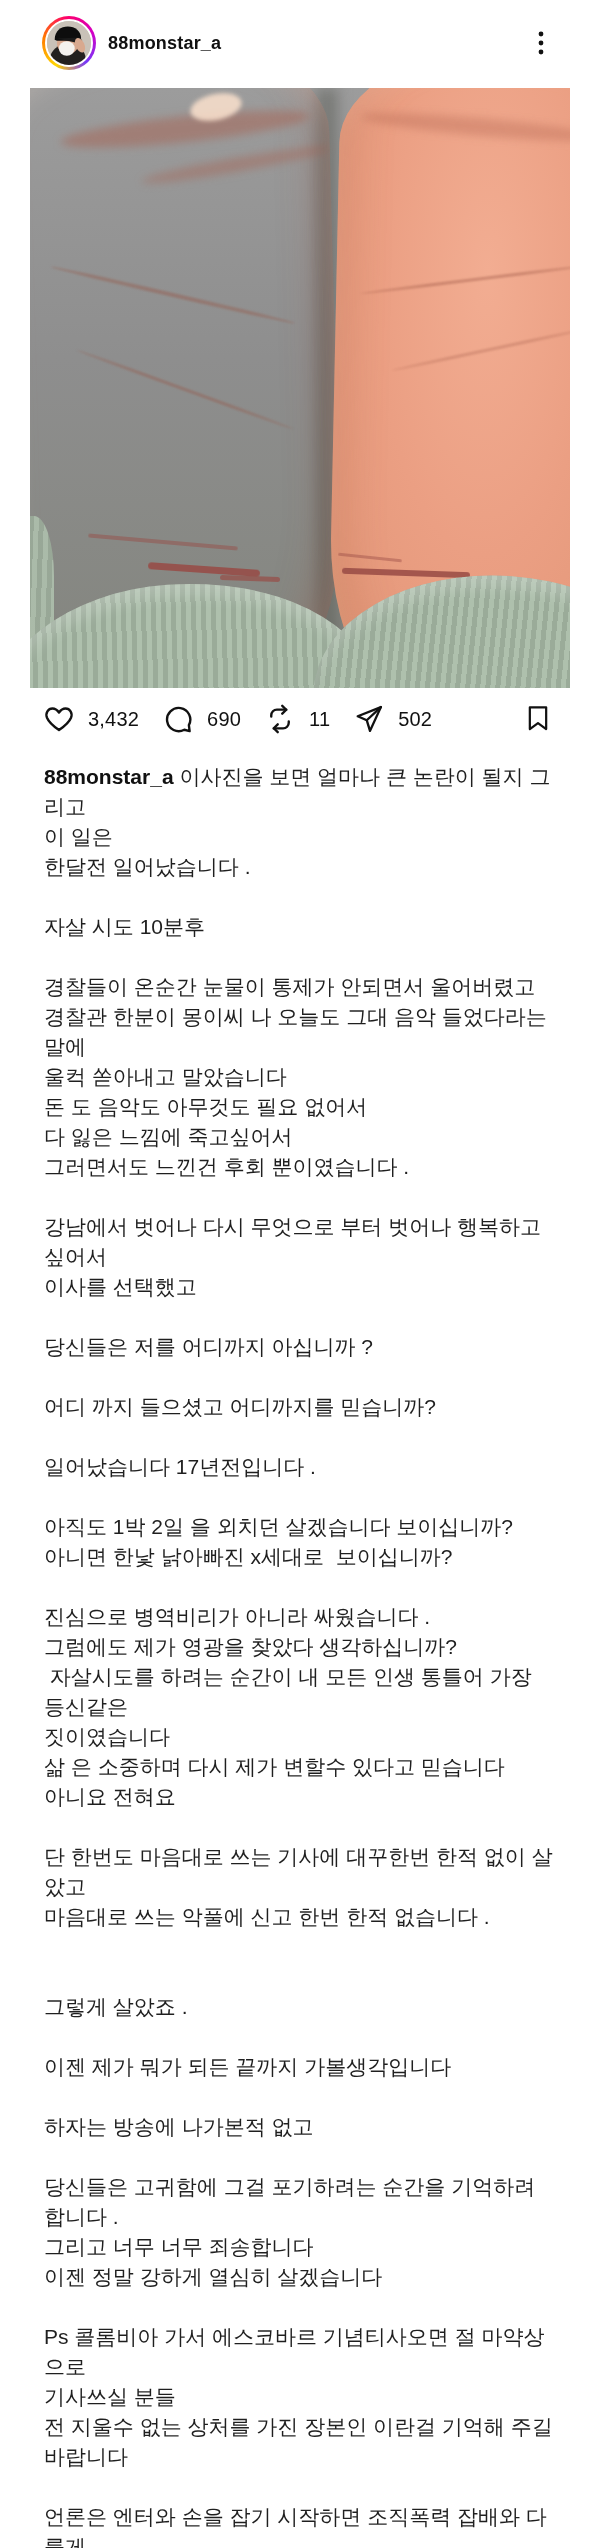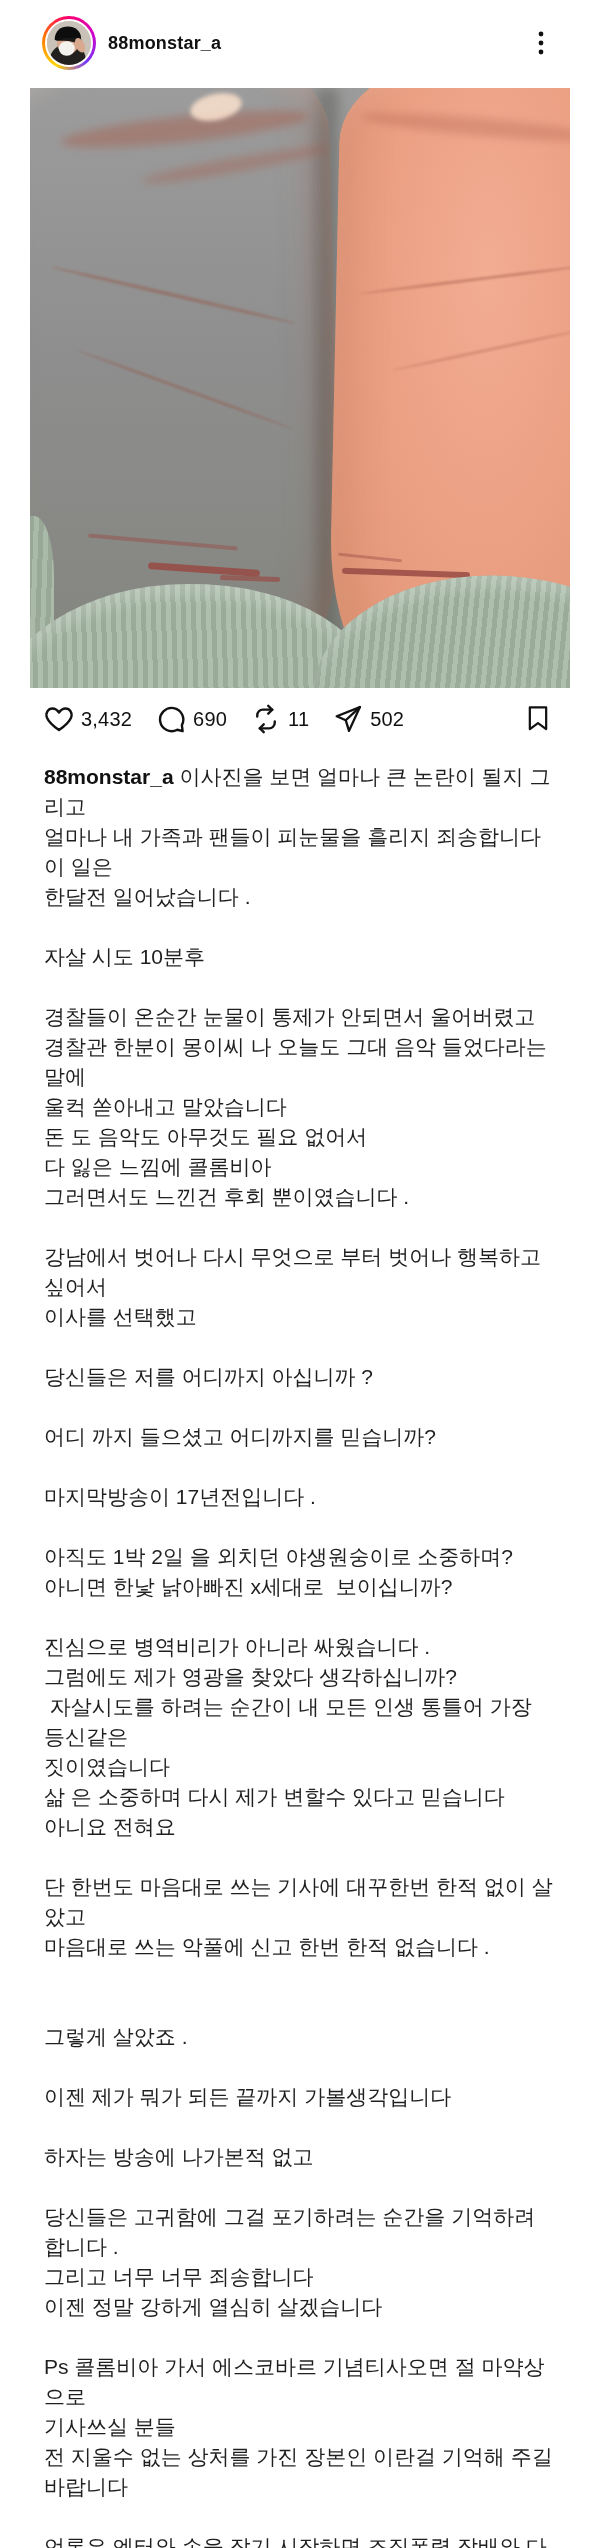--- a/index.html
+++ b/index.html
@@ -50,21 +50,21 @@
   .scar-r-faint { left:308px; top:468px; width:64px; height:3px; transform:rotate(6deg); opacity:.5; }
   .rib { background:repeating-linear-gradient(92deg,#aec0ad 0 5px,#9aab99 5px 10px); }
   .cuff { position:absolute; box-shadow:inset 0 10px 16px rgba(255,255,255,.25), inset 0 -10px 18px rgba(60,70,58,.25); }
   .cuff-left { left:-40px; bottom:-46px; width:380px; height:150px; border-radius:48% 52% 0 0/82% 78% 0 0; transform:rotate(-4deg); }
   .cuff-right { left:286px; bottom:-56px; width:380px; height:168px; border-radius:50% 50% 0 0/76% 80% 0 0; transform:rotate(4deg); }
   .sleeve-right-edge { position:absolute; right:-18px; top:295px; width:48px; height:240px; border-radius:60% 0 0 40%/50% 0 0 30%; }
   .sleeve-left-edge { position:absolute; left:-16px; top:428px; width:40px; height:150px; border-radius:0 50% 40% 0/0 40% 30% 0; opacity:.9; }
 
   
   .action-bar { height:62px; display:flex; align-items:center; padding:0 16px 0 14px; }
-  .stat { display:flex; align-items:center; gap:7px; margin-right:24px; background:none; border:none; cursor:pointer; }
+  .stat { display:flex; align-items:center; gap:14px; margin-right:24px; background:none; border:none; cursor:pointer; }
   .stat svg { display:block; }
   .stat .count { font-size:20px; color:#111; letter-spacing:.2px; }
   .save-btn { margin-left:auto; background:none; border:none; cursor:pointer; padding:2px; }
 
   
   .caption { padding:12px 14px 0 14px; font-size:21px; line-height:30px; color:#1f1f1f; }
   .cap-line { min-height:30px; white-space:pre-wrap; }
   .caption strong { font-weight:700; color:#111; }
 </style>
 </head>
@@ -152,43 +152,42 @@
       <svg width="28" height="30" viewBox="0 0 24 24" fill="none" stroke="#111" stroke-width="1.9" stroke-linejoin="round">
         <path d="M19 21.5l-7-5.2-7 5.2V2.8h14z"></path>
       </svg>
     </button>
   </div>
 
   <div class="caption">
     <div class="cap-line"><strong>88monstar_a</strong> <span>이사진을 보면 얼마나 큰 논란이 될지 그리고</span></div>
     <div>
 
-    <div class="cap-line">얼마나 내 가족과 팬들이 피눈물을 흘리지 죄송합니다</div>
         <div class="cap-line">이 일은</div>
         <div class="cap-line">한달전 일어났습니다 .</div>
         <div class="cap-line">&nbsp;</div>
         <div class="cap-line">자살 시도 10분후</div>
         <div class="cap-line">&nbsp;</div>
         <div class="cap-line">경찰들이 온순간 눈물이 통제가 안되면서 울어버렸고</div>
         <div class="cap-line">경찰관 한분이 몽이씨 나 오늘도 그대 음악 들었다라는 말에</div>
         <div class="cap-line">울컥 쏟아내고 말았습니다</div>
         <div class="cap-line">돈 도 음악도 아무것도 필요 없어서</div>
-        <div class="cap-line">다 잃은 느낌에 콜롬비아</div>
+        <div class="cap-line">다 잃은 느낌에 죽고싶어서</div>
         <div class="cap-line">그러면서도 느낀건 후회 뿐이였습니다 .</div>
         <div class="cap-line">&nbsp;</div>
         <div class="cap-line">강남에서 벗어나 다시 무엇으로 부터 벗어나 행복하고 싶어서</div>
         <div class="cap-line">이사를 선택했고</div>
         <div class="cap-line">&nbsp;</div>
         <div class="cap-line">당신들은 저를 어디까지 아십니까 ?</div>
         <div class="cap-line">&nbsp;</div>
         <div class="cap-line">어디 까지 들으셨고 어디까지를 믿습니까?</div>
         <div class="cap-line">&nbsp;</div>
-        <div class="cap-line">마지막방송이 17년전입니다 .</div>
-        <div class="cap-line">&nbsp;</div>
-        <div class="cap-line">아직도 1박 2일 을 외치던 야생원숭이로 소중하며?</div>
+        <div class="cap-line">일어났습니다 17년전입니다 .</div>
+        <div class="cap-line">&nbsp;</div>
+        <div class="cap-line">아직도 1박 2일 을 외치던 살겠습니다 보이십니까?</div>
         <div class="cap-line">아니면 한낯 낡아빠진 x세대로  보이십니까?</div>
         <div class="cap-line">&nbsp;</div>
         <div class="cap-line">진심으로 병역비리가 아니라 싸웠습니다 .</div>
         <div class="cap-line">그럼에도 제가 영광을 찾았다 생각하십니까?</div>
         <div class="cap-line"> 자살시도를 하려는 순간이 내 모든 인생 통틀어 가장 등신같은</div>
         <div class="cap-line">짓이였습니다</div>
         <div class="cap-line">삶 은 소중하며 다시 제가 변할수 있다고 믿습니다</div>
         <div class="cap-line">아니요 전혀요</div>
         <div class="cap-line">&nbsp;</div>
         <div class="cap-line">단 한번도 마음대로 쓰는 기사에 대꾸한번 한적 없이 살았고</div>

